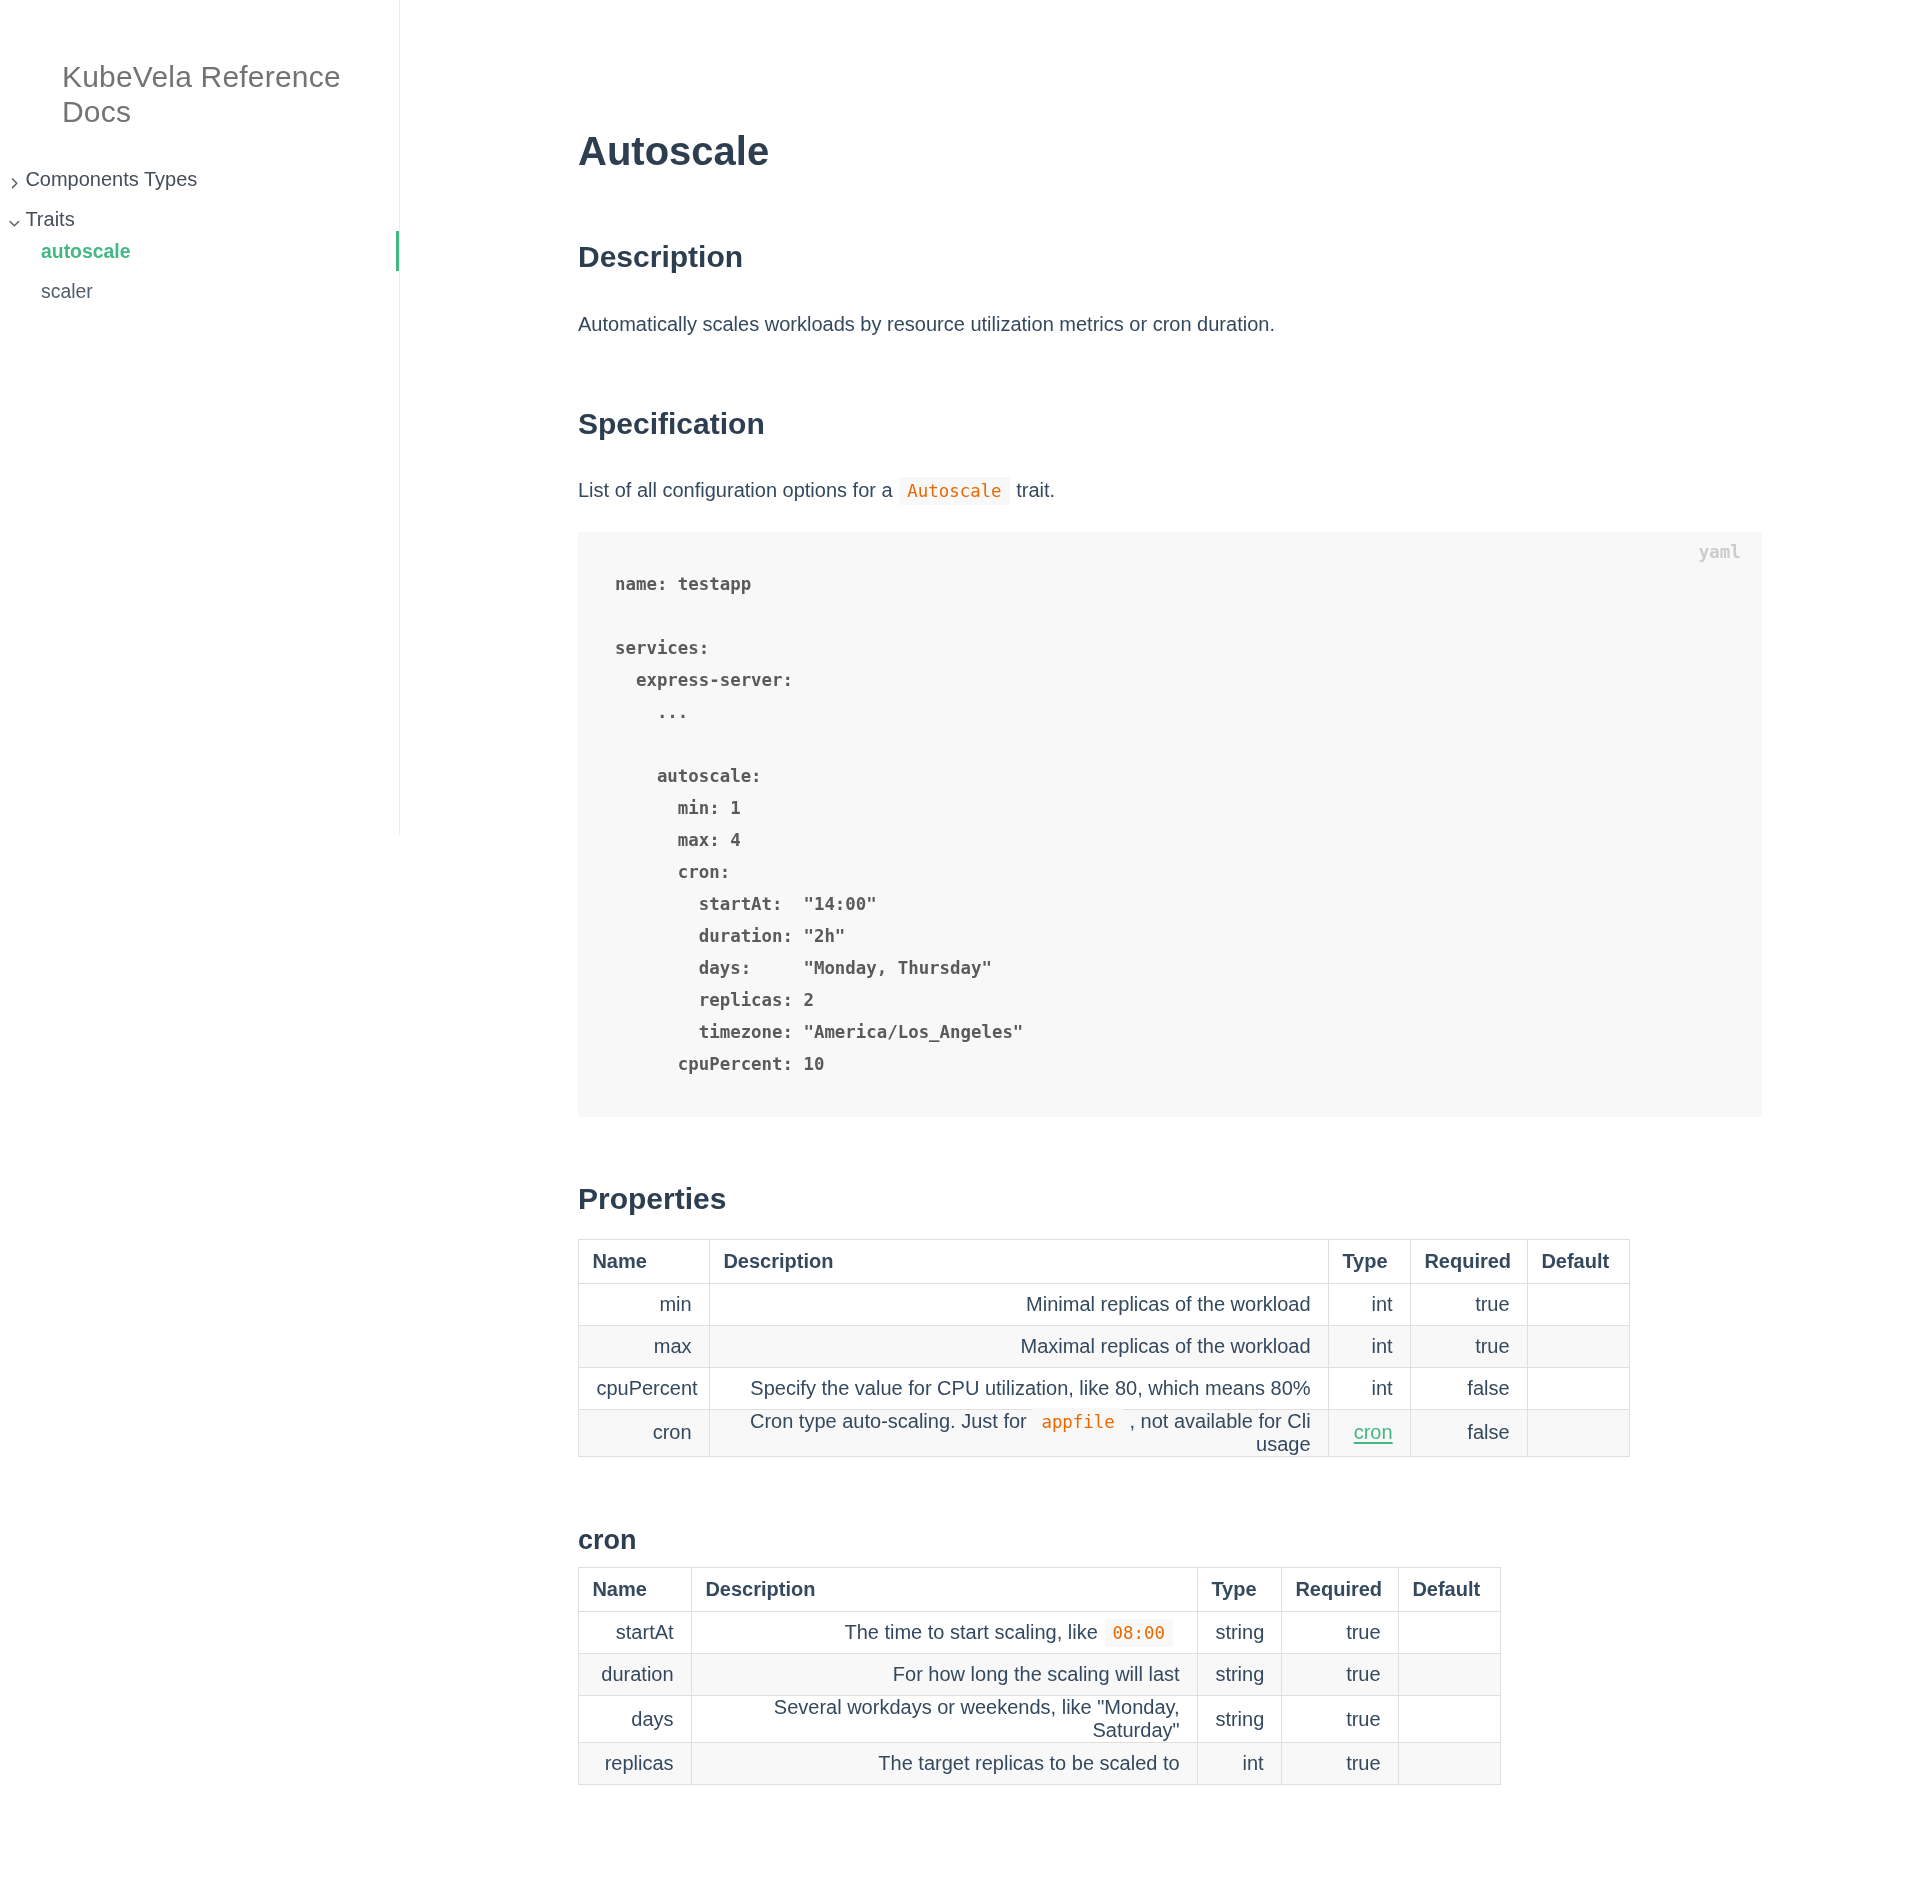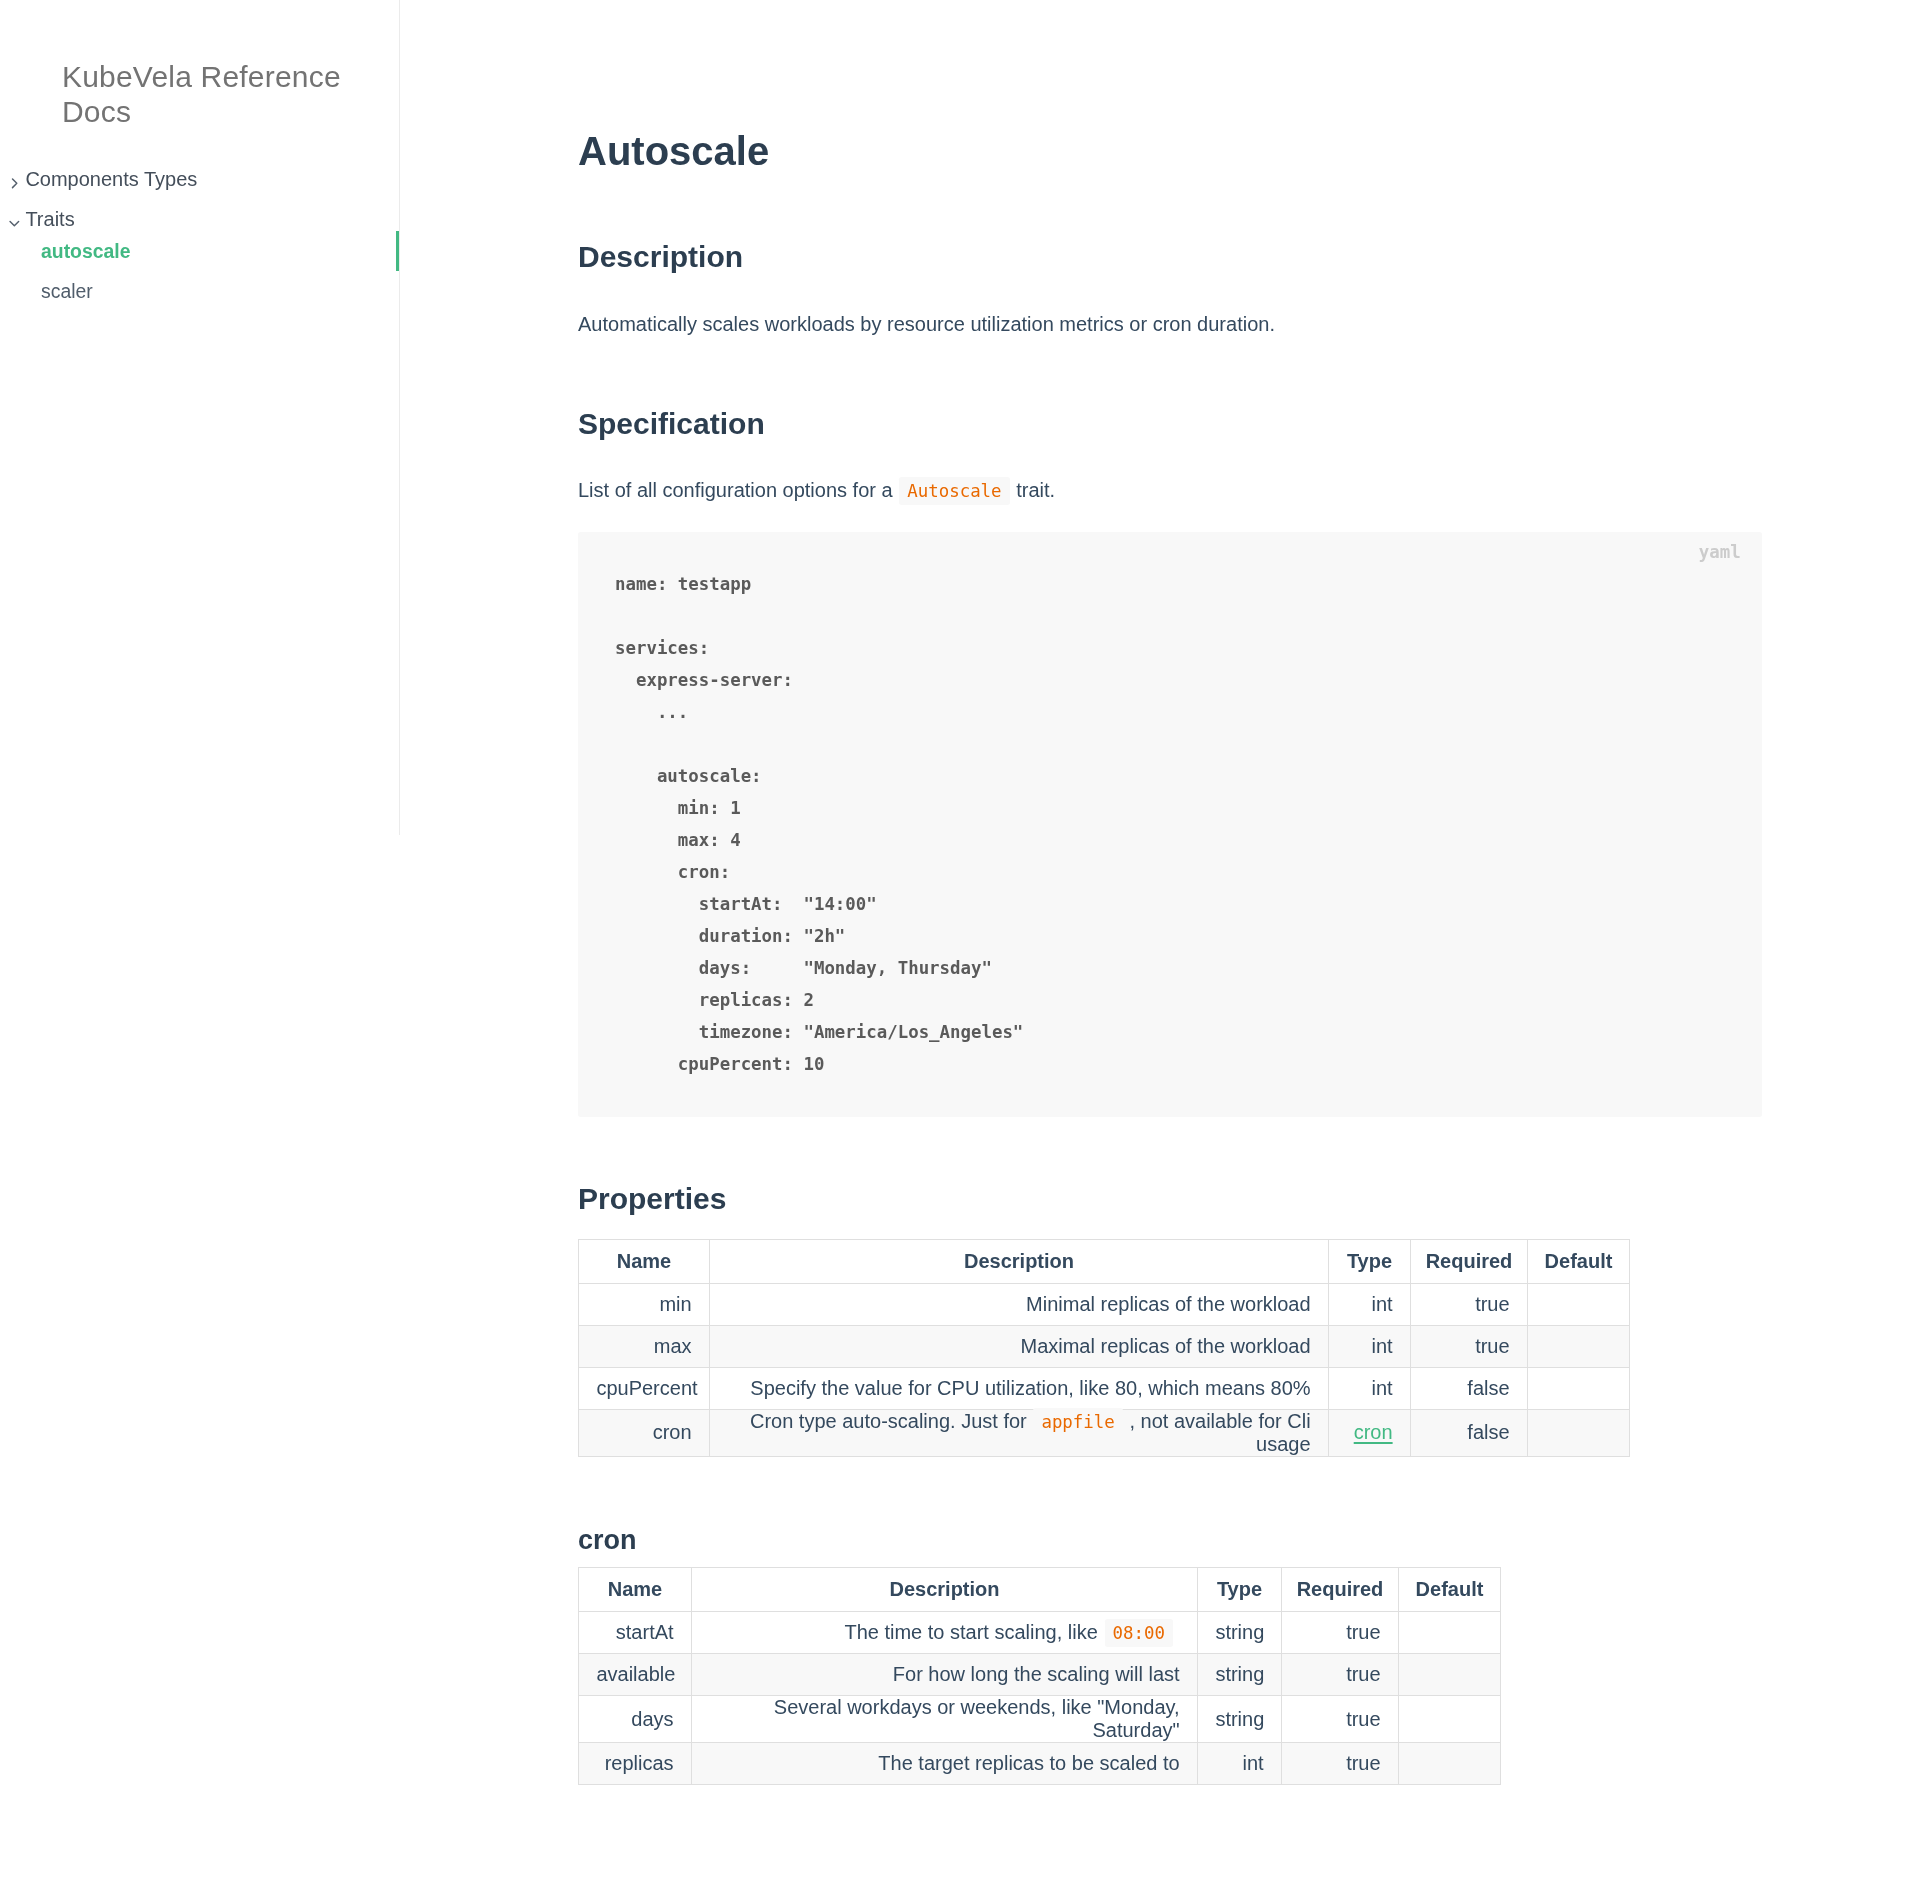--- a/index.html
+++ b/index.html
@@ -167,21 +167,21 @@
     font-size: 20px;
     color: #34495e;
   }
   table.props-table { width: 1050px; margin-top: 21.4px; }
   table.cron-table  { width: 922px; margin-top: 10.7px; }
   .doc-table th {
     border: 1.3px solid #dfdfdf;
     height: 44px;
     padding: 0 13.4px;
     font-weight: 700;
-    text-align: center;
+    text-align: left;
     color: #34495e;
     background: #ffffff;
   }
   .doc-table td {
     border: 1.3px solid #dfdfdf;
     height: 42px;
     padding: 0 17.4px;
     text-align: right;
     vertical-align: middle;
   }
@@ -324,21 +324,21 @@
     </thead>
     <tbody>
       <tr>
         <td>startAt</td>
         <td><span>The time to start scaling, like</span><code class="inline-code">08:00</code></td>
         <td>string</td>
         <td>true</td>
         <td></td>
       </tr>
       <tr>
-        <td>available</td>
+        <td>duration</td>
         <td>For how long the scaling will last</td>
         <td>string</td>
         <td>true</td>
         <td></td>
       </tr>
       <tr>
         <td>days</td>
         <td>Several workdays or weekends, like "Monday, Saturday"</td>
         <td>string</td>
         <td>true</td>

